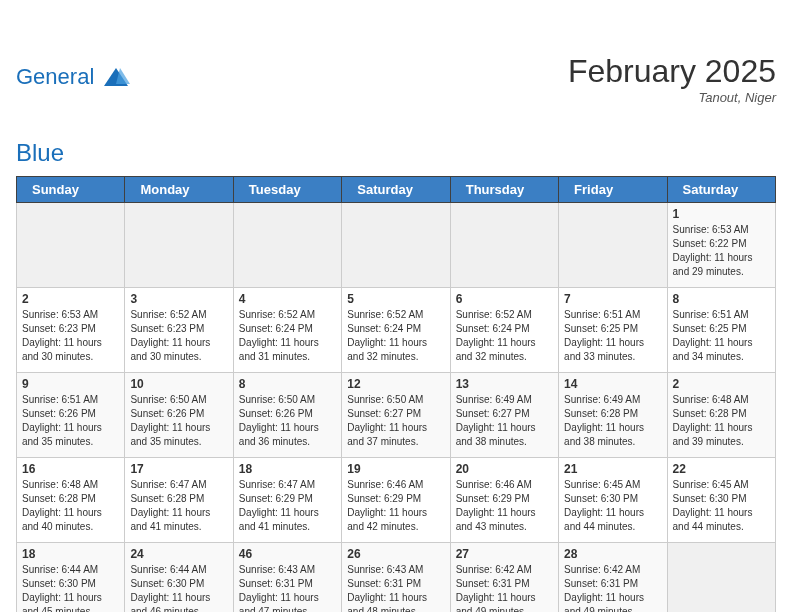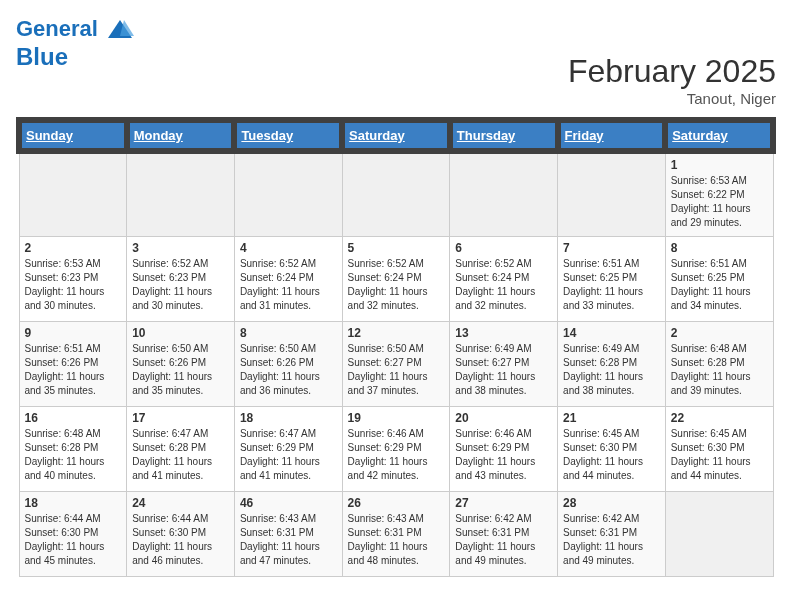--- a/index.html
+++ b/index.html
@@ -15,59 +15,60 @@
       justify-content: space-between;
       align-items: flex-start;
       margin-bottom: 10px;
     }
     .logo {
       display: flex;
       align-items: center;
     }
     .logo-text {
       font-size: 22px;
-      font-weight: bold;
+      font-weight: normal;
       color: #333;
       line-height: 1.1;
+      margin-top: 48px;
     }
     .logo-text span {
       color: #1a6fba;
     }
     .logo-icon {
       width: 28px;
       height: 28px;
       margin-left: 2px;
     }
     .title-block {
       text-align: right;
     }
     .month-title {
       font-size: 32px;
       color: #333;
       font-weight: normal;
       margin-top: 37px;
     }
     .location {
-      font-size: 15px;
+      font-size: 13px;
       color: #555;
+      font-style: italic;
     }
     .calendar {
       width: 100%;
       border-collapse: collapse;
       border: 1px solid #ccc;
     }
     .calendar th {
       background-color: #3b7fc4;
       color: #fff;
       font-size: 13px;
       font-weight: bold;
-      padding: 5px 4px;
+      padding: 5px 15px;
       text-align: left;
-      border: 6px solid #404040;
-      text-decoration: underline;
+      border: 1px solid #404040;
     }
     .calendar td {
       border: 1px solid #ccc;
       vertical-align: top;
       padding: 4px 5px;
       width: 108px;
       font-size: 10px;
       color: #333;
       background: #fff;
       height: 85px;

